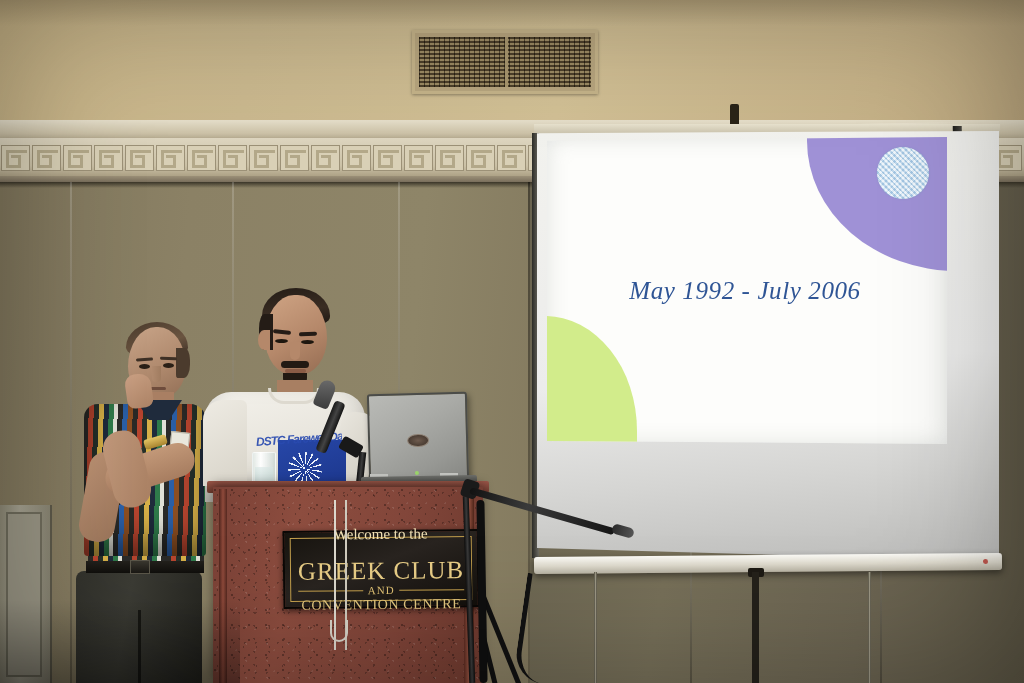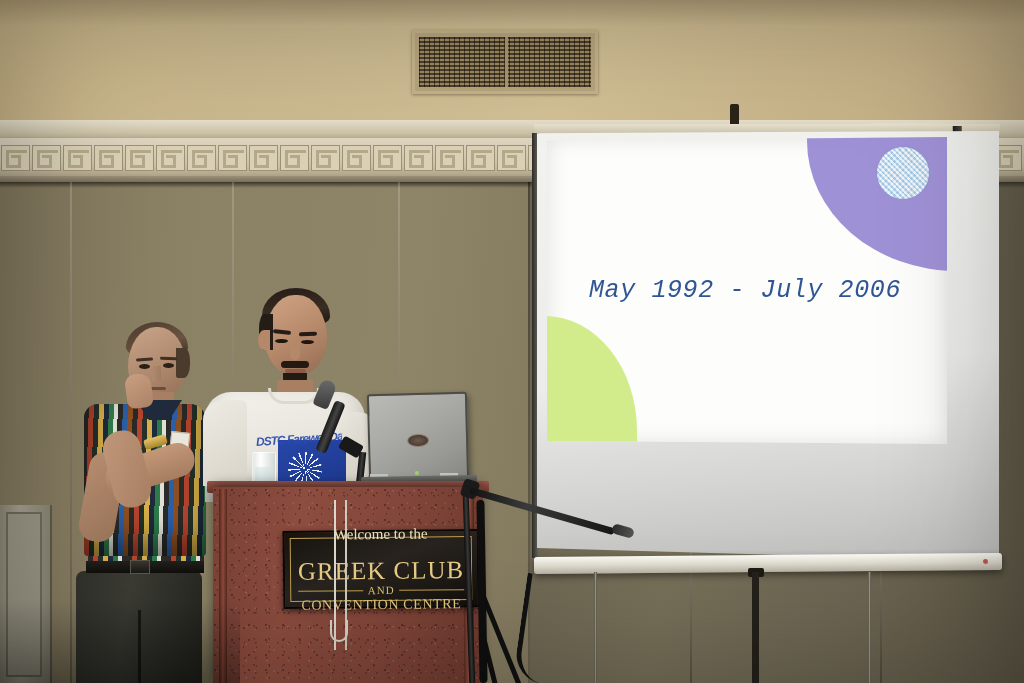--- a/index.html
+++ b/index.html
@@ -143,21 +143,21 @@
     border-top-right-radius:120px 150px;
   }
   .slide-text{
     position:absolute; left:0; top:0; width:100%; height:100%;
     display:flex; flex-direction:column; justify-content:center;
     align-items:center; gap:46px;
     font-family:"Liberation Serif", serif; font-style:italic;
     color:#2f5595; letter-spacing:.6px;
   }
   .slide-title{ font-size:25px; margin-left:8px; }
-  .slide-sub{ font-size:25px; margin-left:-4px;font-family:Liberation Mono, monospace; }
+  .slide-sub{ font-size:25px; margin-left:-4px; }
 
   
   .screen-bar{
     position:absolute; left:534px; top:555px; width:468px; height:17px;
     background:linear-gradient(180deg,#fbfaf5,#ddd9cc 55%,#b6b1a2);
     border-radius:3px;
     box-shadow:0 3px 7px rgba(0,0,0,.45);
     transform:rotate(-0.5deg);
   }
   .bar-dot{ position:absolute; right:14px; top:6px; width:5px; height:5px; background:#c0584f; border-radius:50%; }

